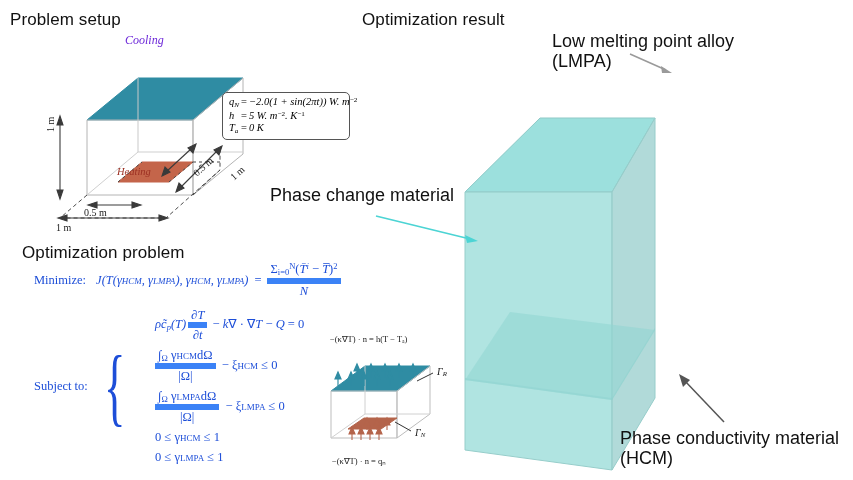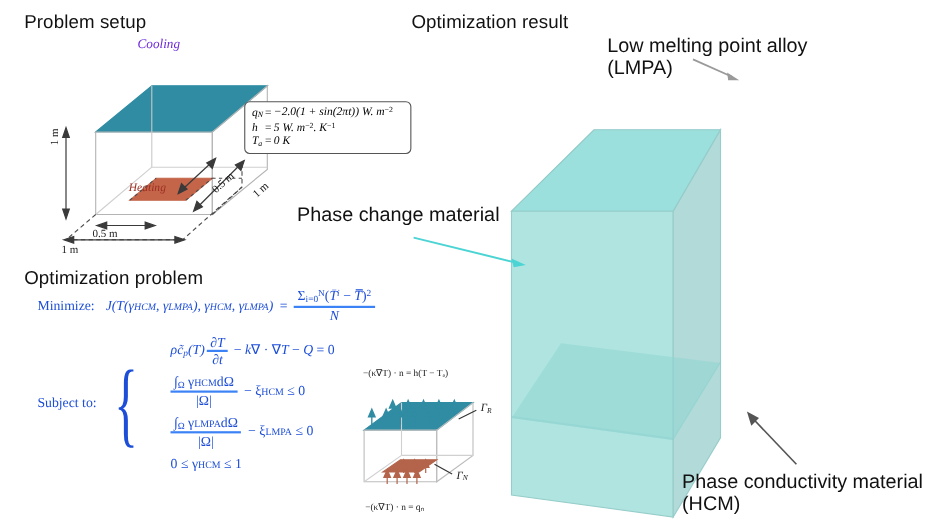--- a/index.html
+++ b/index.html
@@ -7,41 +7,41 @@
        font-family:"Liberation Sans",sans-serif;color:#000;}
   .abs{position:absolute;}
   .hdr{font-size:17px;color:#111;letter-spacing:.1px;white-space:nowrap;}
   .note{font-size:18px;color:#111;line-height:20px;white-space:nowrap;}
   svg{display:block;overflow:visible;}
   .mth{font-family:"Liberation Serif",serif;color:#1a1a1a;}
   .it{font-style:italic;}
   .sm{font-size:9px;}
 
   
-  #bc-box{left:222px;top:92px;width:152px;border:1px solid #555;border-radius:5px;
+  #bc-box{left:222px;top:92px;width:128px;border:1px solid #555;border-radius:5px;
           background:#fff;padding:3px 5px 4px 6px;box-sizing:border-box;}
   #bc-box table{border-collapse:collapse;font-family:"Liberation Serif",serif;font-size:10.5px;}
   #bc-box td{padding:0 2px 1px 0;white-space:nowrap;vertical-align:baseline;}
   sub{font-size:.68em;vertical-align:-.22em;}
   sup{font-size:.68em;vertical-align:.42em;}
 
   
   #opt-formula{left:34px;top:262px;font-family:"Liberation Serif",serif;font-size:12.5px;color:#1d4ed8;}
   .frac{display:inline-block;vertical-align:middle;text-align:center;line-height:1.15;}
-  .frac .num{display:block;padding:0 3px;border-bottom:2px solid #3b82f6;}
+  .frac .num{display:block;padding:0 3px;border-bottom:6px solid #3b82f6;}
   .frac .den{display:block;padding:0 3px;}
   .row{display:flex;align-items:center;white-space:nowrap;}
   .brace{font-size:86px;line-height:0;font-family:"Liberation Serif",serif;
          transform:scaleX(.52);display:inline-block;}
   .clist{display:flex;flex-direction:column;gap:5px;font-size:12.5px;}
 </style>
 </head>
 <body>
 
-<div class="abs hdr" style="left:22px;top:10px;">Problem setup</div>
+<div class="abs hdr" style="left:10px;top:10px;">Problem setup</div>
 
 <div class="abs" style="left:30px;top:30px;">
   <svg width="260" height="200" viewBox="0 0 260 200">
 
     <polygon points="57,90 108,48 213,48 163,90" fill="#2f8ca3" stroke="#2f8ca3" stroke-width="1"></polygon>
 
     <polygon points="57,90 163,90 163,165 57,165" fill="#ffffff" fill-opacity="0.25" stroke="#b4b4b4" stroke-width="1"></polygon>
     <polygon points="163,90 213,48 213,124 163,165" fill="#ffffff" fill-opacity="0.18" stroke="#b4b4b4" stroke-width="1"></polygon>
     <line x1="108" y1="48" x2="108" y2="122" stroke="#c9c9c9" stroke-width="1"></line>
     <line x1="57" y1="165" x2="108" y2="122" stroke="#cfcfcf" stroke-width="1"></line>
@@ -146,20 +146,21 @@
         <span class="frac"><span class="num">∫<sub>Ω</sub> γ<span class="sm">HCM</span>dΩ</span>
         <span class="den">|Ω|</span></span>
         &nbsp;− ξ<span class="sm">HCM</span> ≤ 0
       </div>
       <div>
         <span class="frac"><span class="num">∫<sub>Ω</sub> γ<span class="sm">LMPA</span>dΩ</span>
         <span class="den">|Ω|</span></span>
         &nbsp;− ξ<span class="sm">LMPA</span> ≤ 0
       </div>
       <div>0 ≤ γ<span class="sm">HCM</span> ≤ 1</div>
+      <div>0 ≤ γ<span class="sm">LMPA</span> ≤ 1</div>
     </div>
   </div>
 </div>
 
 <div class="abs" style="left:305px;top:336px;">
   <svg width="155" height="130" viewBox="0 0 155 130">
     <polygon points="26,55 60,30 125,30 92,55" fill="#2f8ca3" stroke="#2f8ca3"></polygon>
     <polygon points="26,55 92,55 92,102 26,102" fill="#ffffff" fill-opacity="0.2" stroke="#bdbdbd"></polygon>
     <polygon points="92,55 125,30 125,78 92,102" fill="#ffffff" fill-opacity="0.15" stroke="#bdbdbd"></polygon>
     <line x1="60" y1="30" x2="60" y2="78" stroke="#d0d0d0"></line>
@@ -240,21 +241,21 @@
     </g>
     <line x1="112" y1="45" x2="128" y2="37" stroke="#333" stroke-width="1"></line>
     <line x1="90" y1="86" x2="106" y2="95" stroke="#333" stroke-width="1"></line>
   </svg>
 </div>
 <div class="abs mth" style="left:330px;top:334px;font-size:8.5px;">−(κ∇T) · n = h(T − Tₐ)</div>
 <div class="abs mth" style="left:332px;top:455px;font-size:8.5px;">−(κ∇T) · n = qₙ</div>
 <div class="abs mth it" style="left:437px;top:366px;font-size:10px;">Γ<sub>R</sub></div>
 <div class="abs mth it" style="left:415px;top:427px;font-size:10px;">Γ<sub>N</sub></div>
 
-<div class="abs hdr" style="left:374px;top:10px;">Optimization result</div>
+<div class="abs hdr" style="left:362px;top:10px;">Optimization result</div>
 
 <div class="abs" style="left:440px;top:80px;">
   <svg width="260" height="390" viewBox="0 0 260 390">
     <polygon points="25,112 100,38 215,38 172,112" fill="#9ce0dd" stroke="#8fc9c7" stroke-width="1"></polygon>
     <polygon points="25,112 172,112 172,390 25,370" fill="#a9e2de" fill-opacity="0.92" stroke="#96cdca" stroke-width="1"></polygon>
     <polygon points="172,112 215,38 215,318 172,390" fill="#a3d4d2" fill-opacity="0.85" stroke="#96cdca" stroke-width="1"></polygon>
     <polygon points="25,300 172,320 215,250 215,248 172,318 25,298" fill="#7fc9c6" fill-opacity="0.35" stroke="none"></polygon>
     <polygon points="25,300 172,320 215,250 70,232" fill="#8fd6d2" fill-opacity="0.55" stroke="none"></polygon>
   </svg>
 </div>

